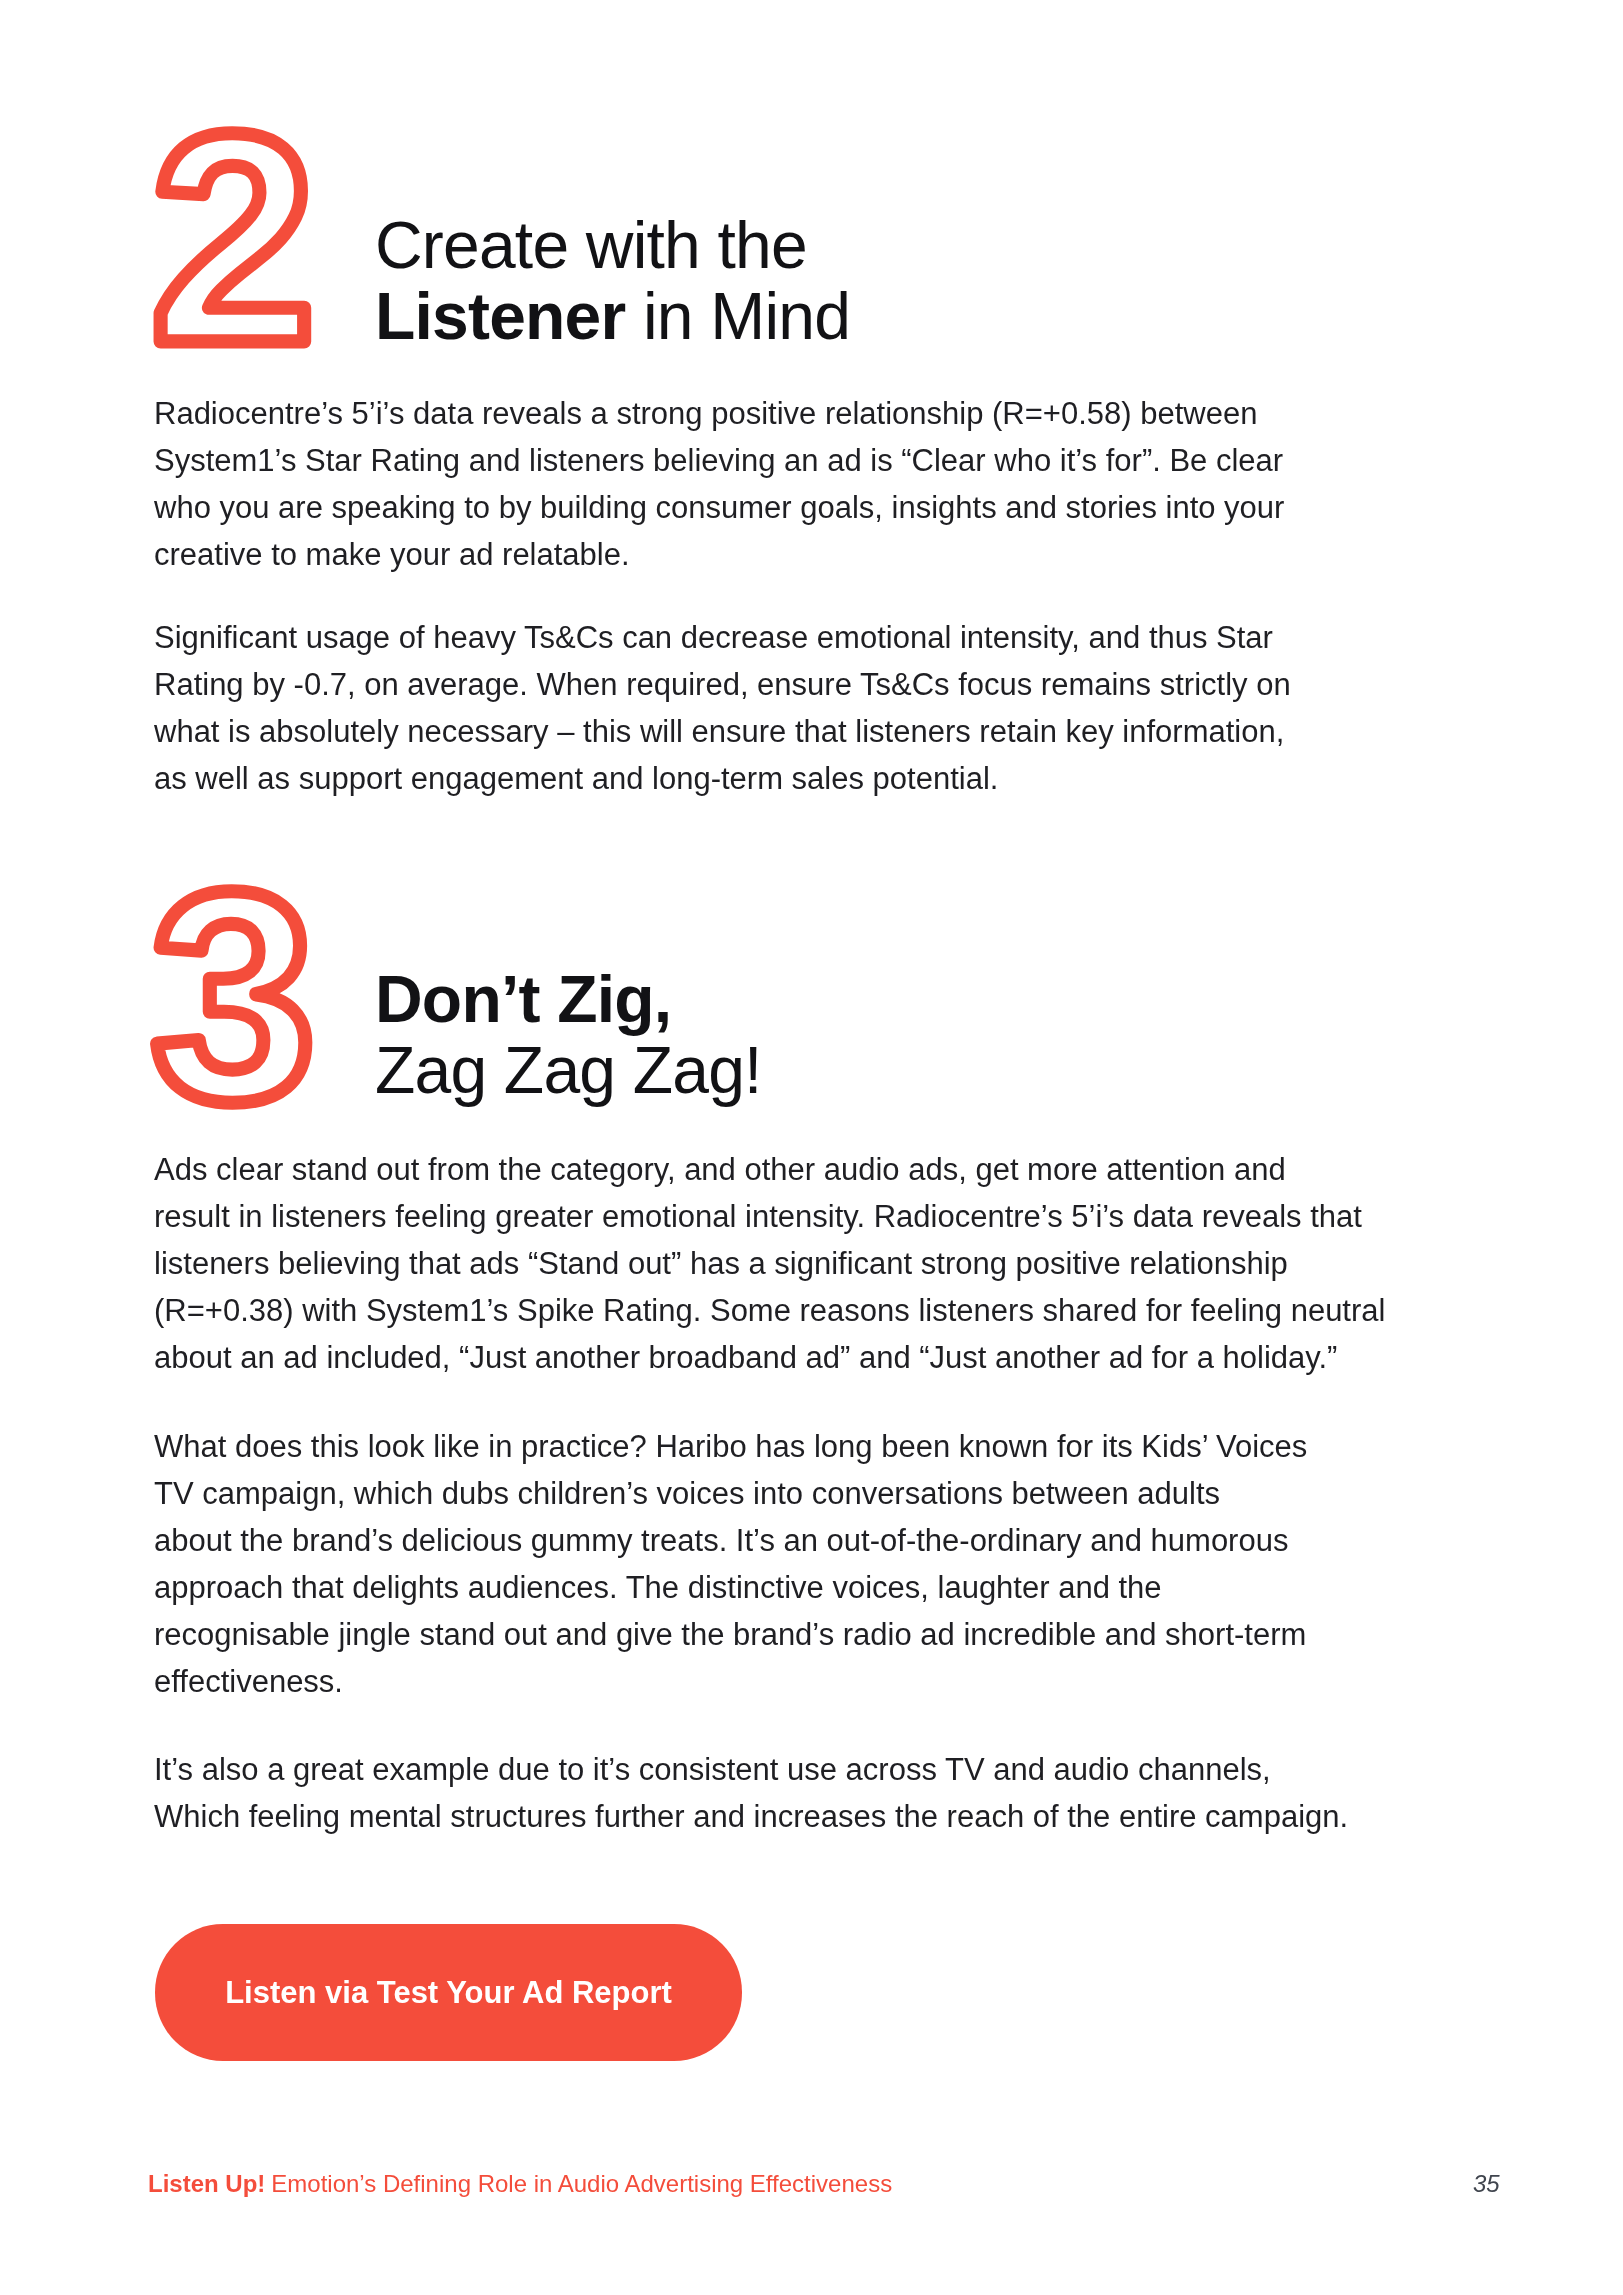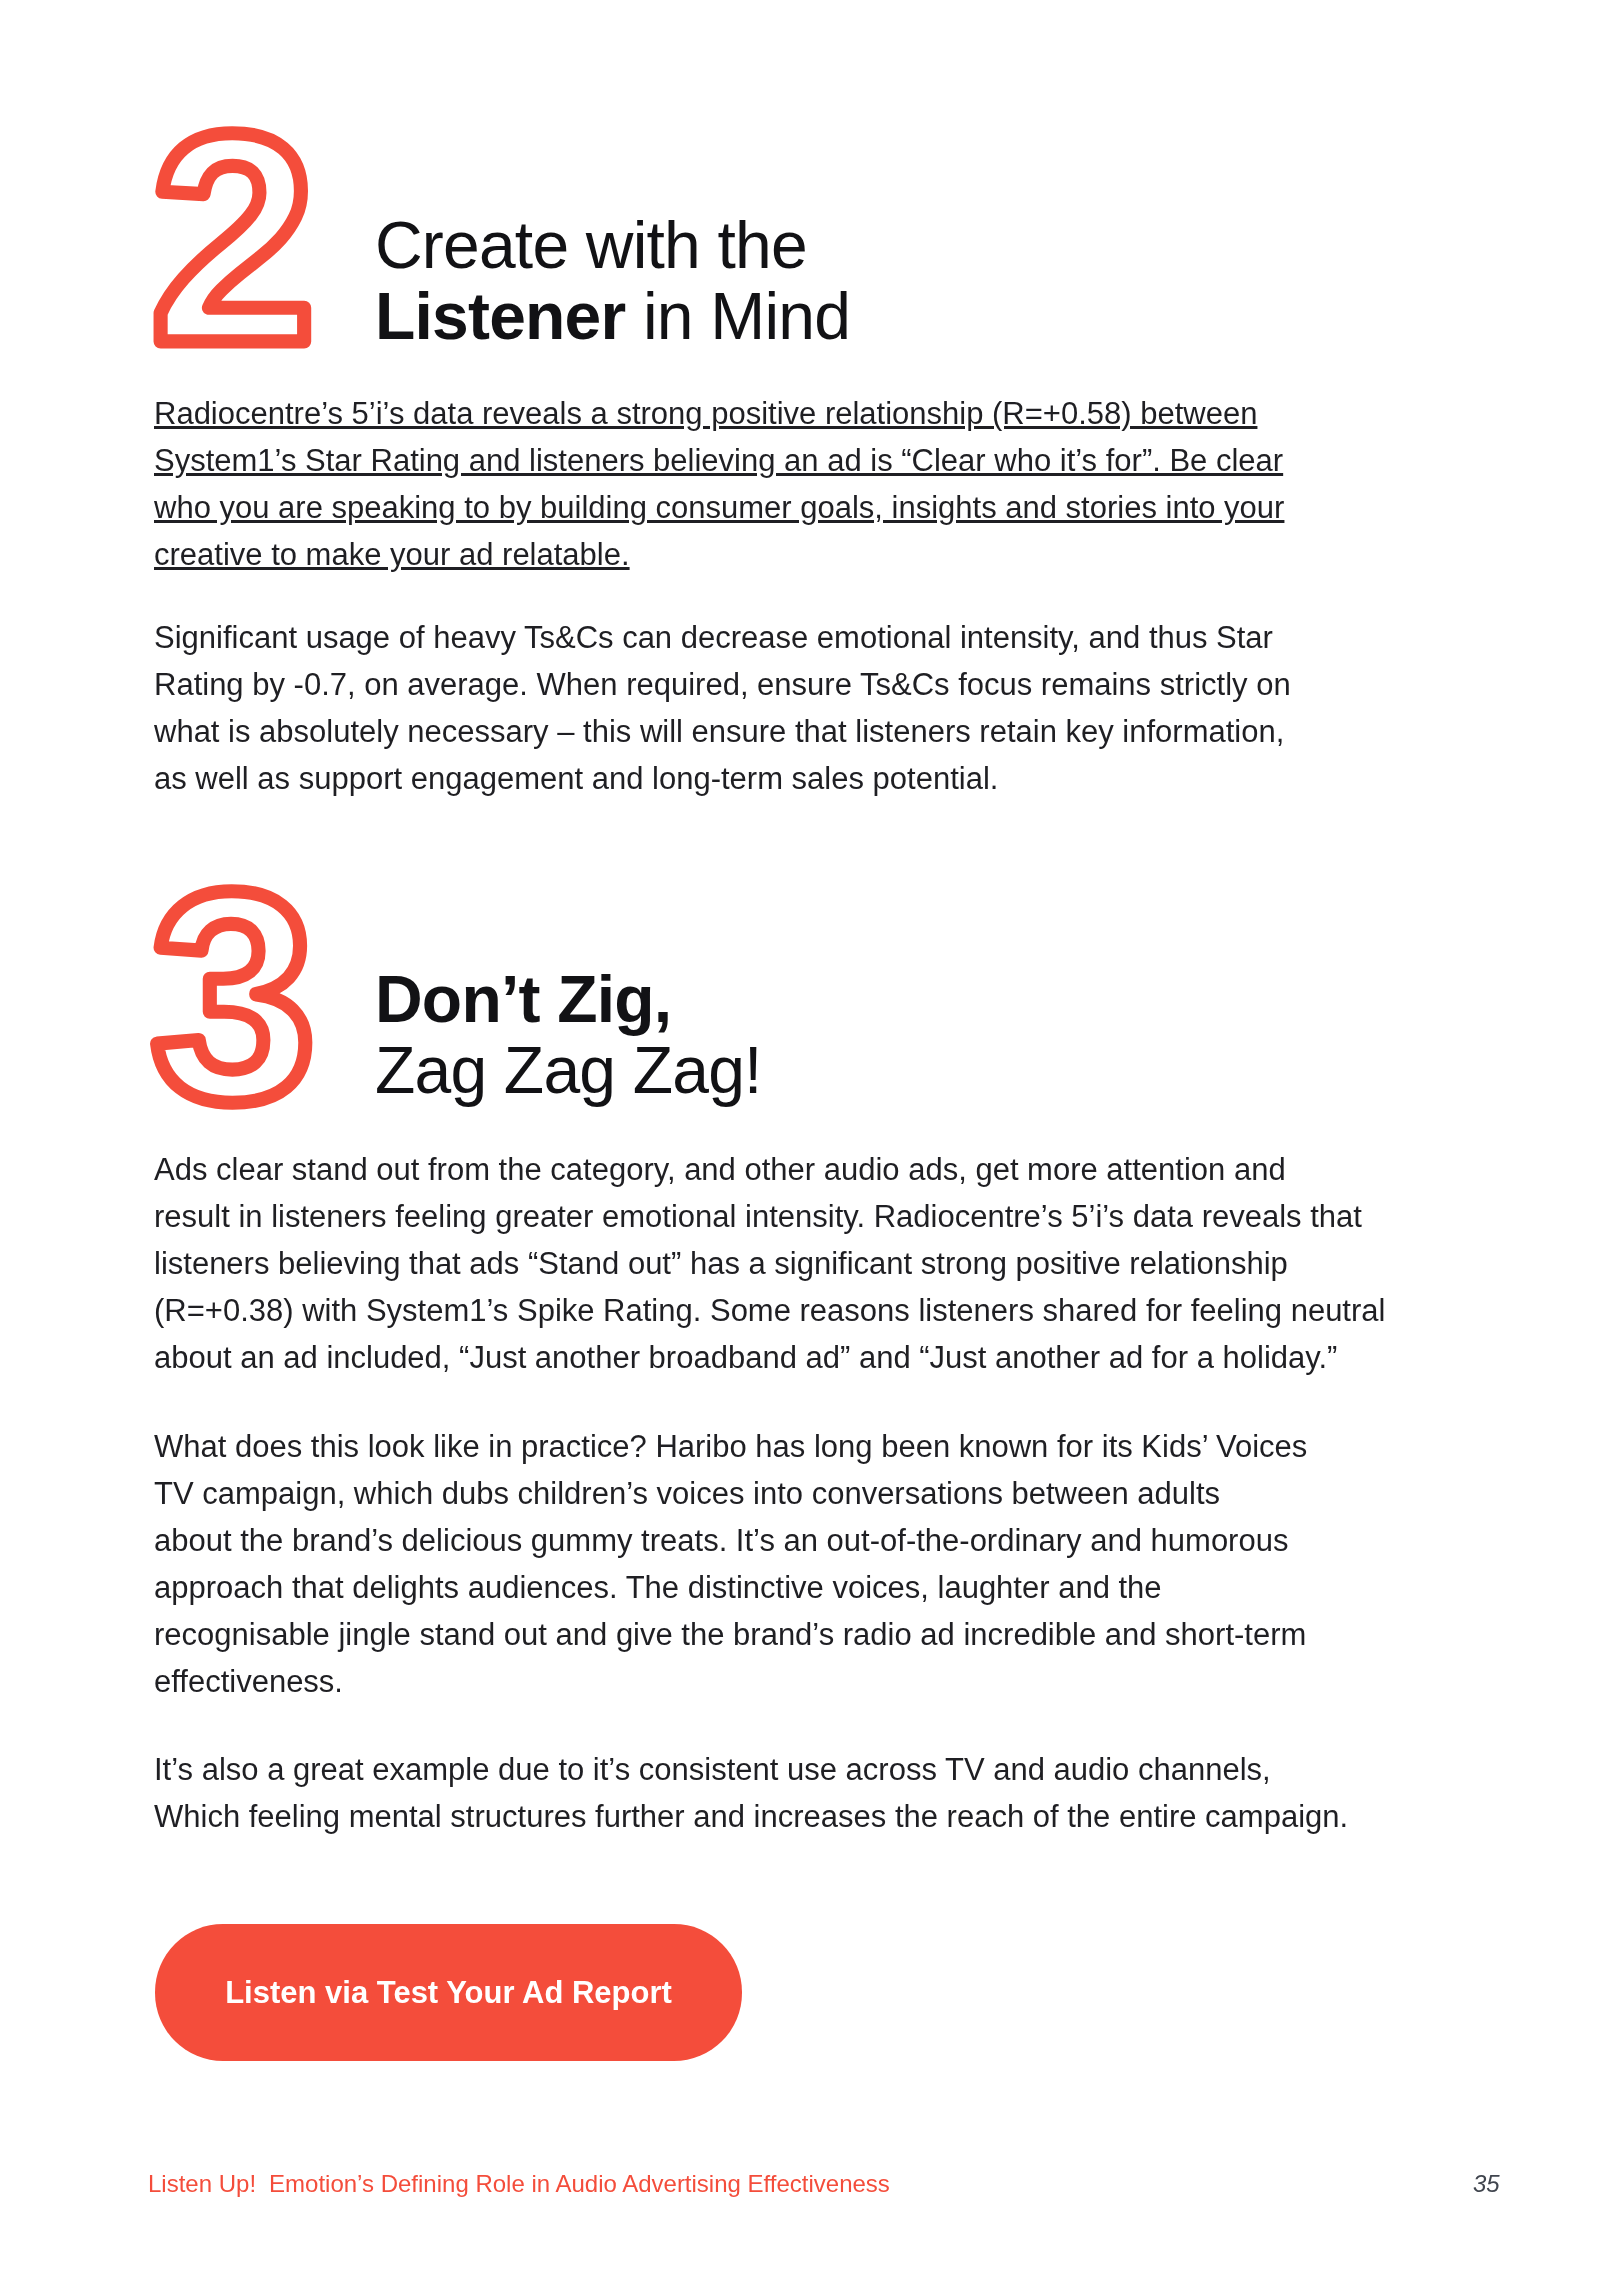--- a/index.html
+++ b/index.html
@@ -66,21 +66,21 @@
   }
   .footer {
     position: absolute;
     left: 148px;
     top: 2170px;
     font-size: 24px;
     line-height: 27px;
     color: var(--accent, #f44d3b);
     white-space: nowrap;
   }
-  .footer .brand { font-weight: 400; margin-right: 13px; }
+  .footer .brand { font-weight: 700; margin-right: 6px; }
   .page-number {
     position: absolute;
     left: 1473px;
     top: 2170px;
     width: 31px;
     text-align: left;
     font-size: 24px;
     line-height: 27px;
     color: var(--pagenum-color, #40454e);
     font-style: italic;
@@ -93,21 +93,21 @@
 
   <svg class="numeral" style="left:144px; top:112px;" width="204" height="236" viewBox="0 0 260 300">
     <text class="outline-digit" x="8" y="292">2</text>
   </svg>
 
   <div class="heading" style="top:210px;">
     <div><span>Create with the</span></div>
     <div><span class="bold">Listener</span><span> in Mind</span></div>
   </div>
 
-  <div class="para" style="top:390px;text-decoration:underline;">
+  <div class="para" style="top:390px;">
       <div class="line">Radiocentre’s 5’i’s data reveals a strong positive relationship (R=+0.58) between</div>
       <div class="line">System1’s Star Rating and listeners believing an ad is “Clear who it’s for”. Be clear</div>
       <div class="line">who you are speaking to by building consumer goals, insights and stories into your</div>
       <div class="line">creative to make your ad relatable.</div>
     </div>
 
   <div class="para" style="top:614px;">
       <div class="line">Significant usage of heavy Ts&amp;Cs can decrease emotional intensity, and thus Star</div>
       <div class="line">Rating by -0.7, on average. When required, ensure Ts&amp;Cs focus remains strictly on</div>
       <div class="line">what is absolutely necessary – this will ensure that listeners retain key information,</div>

